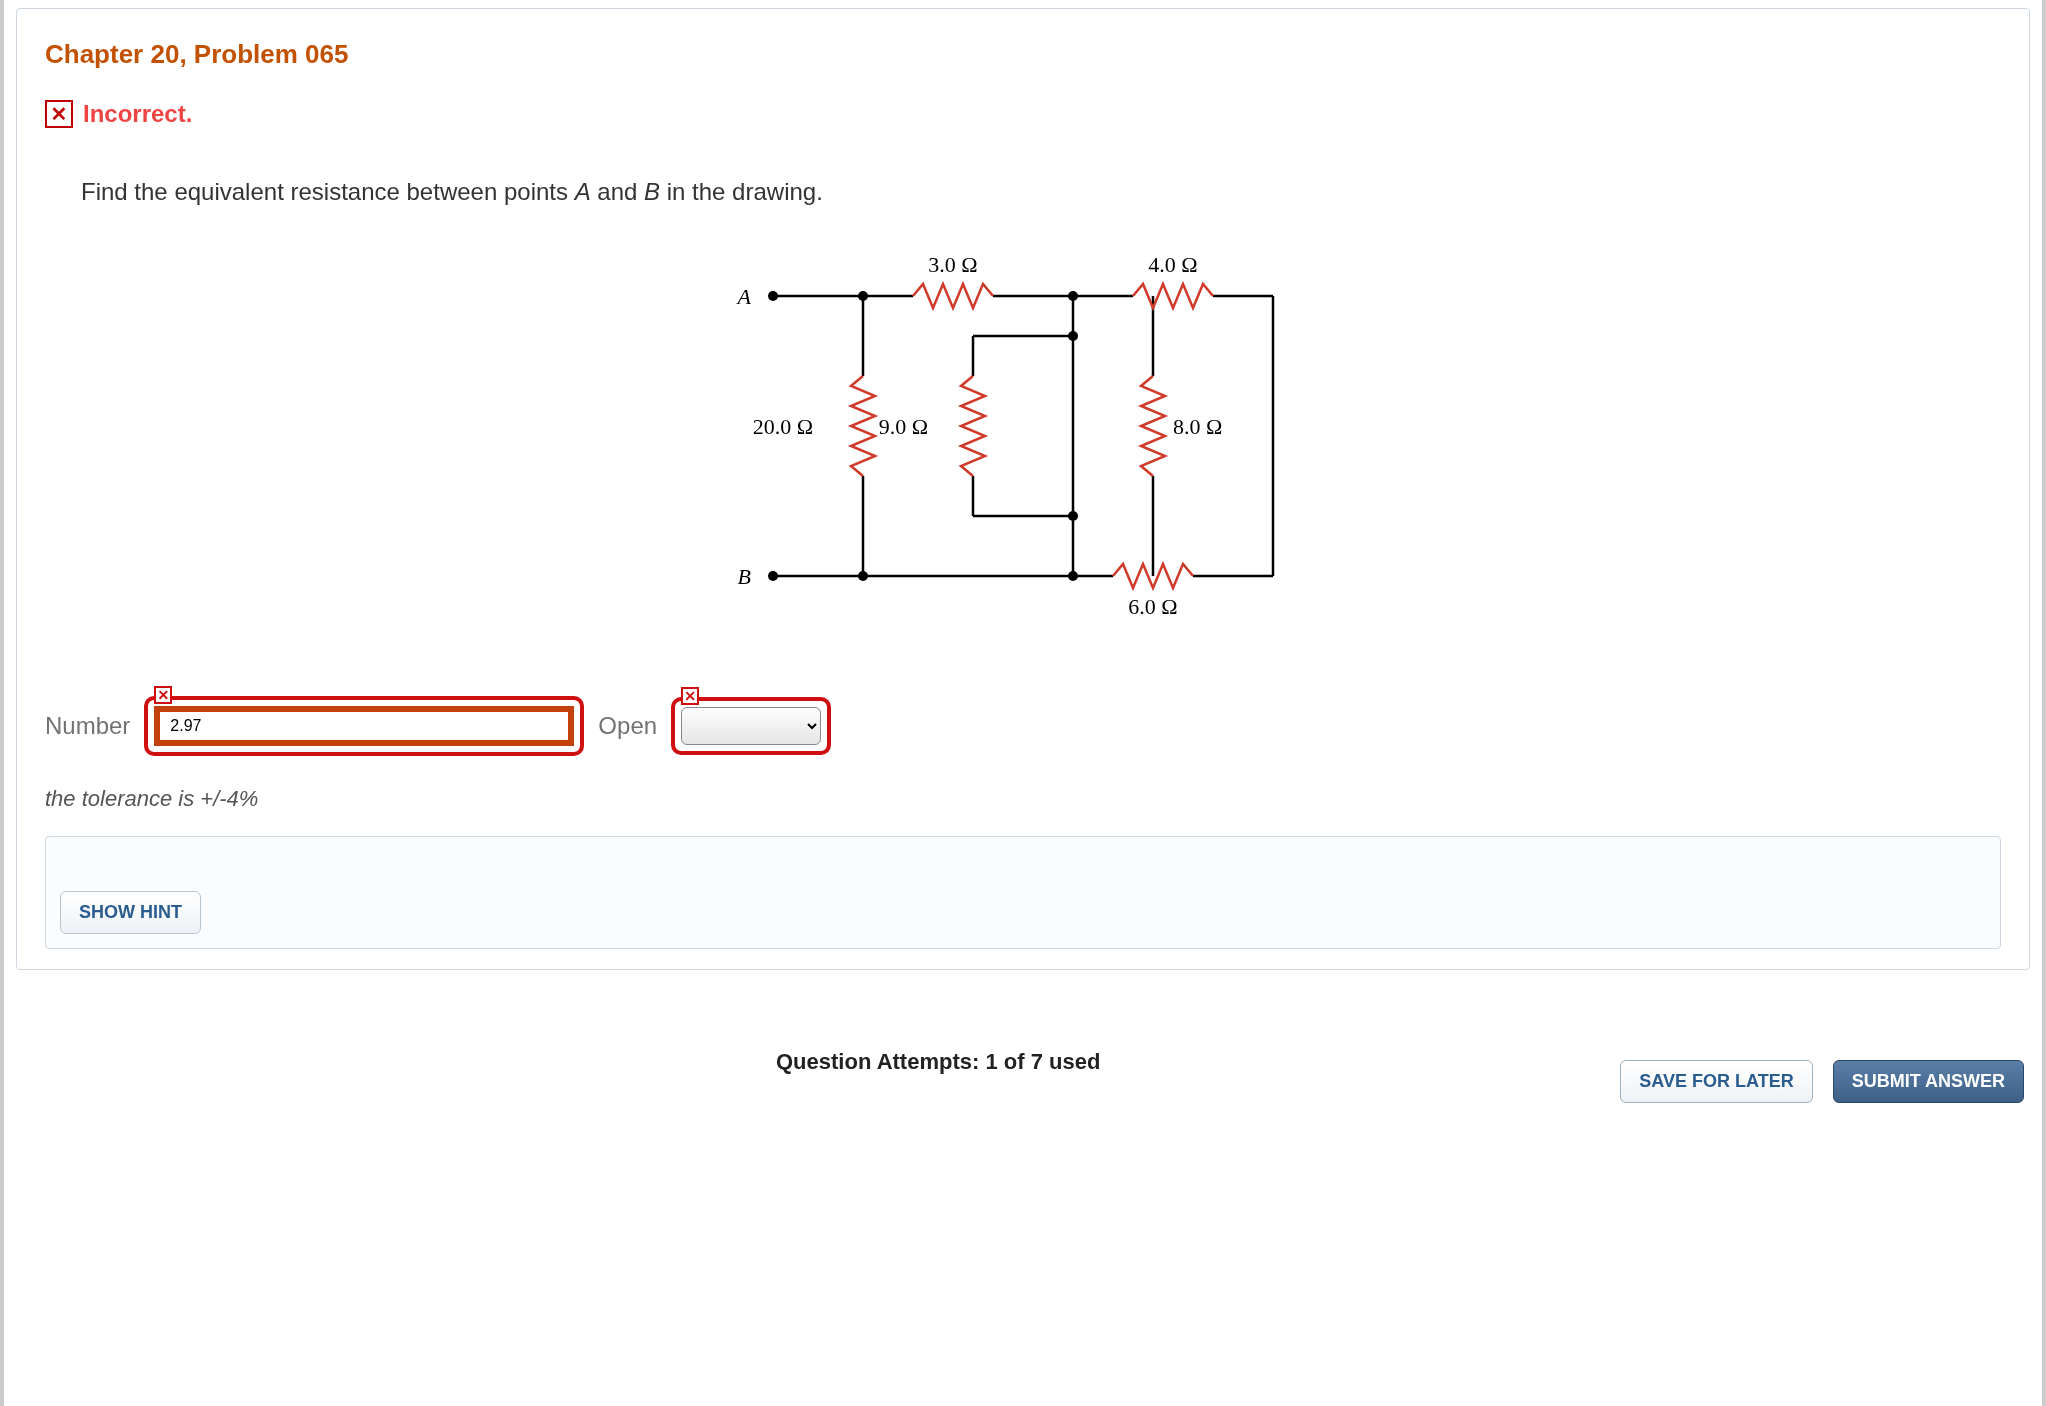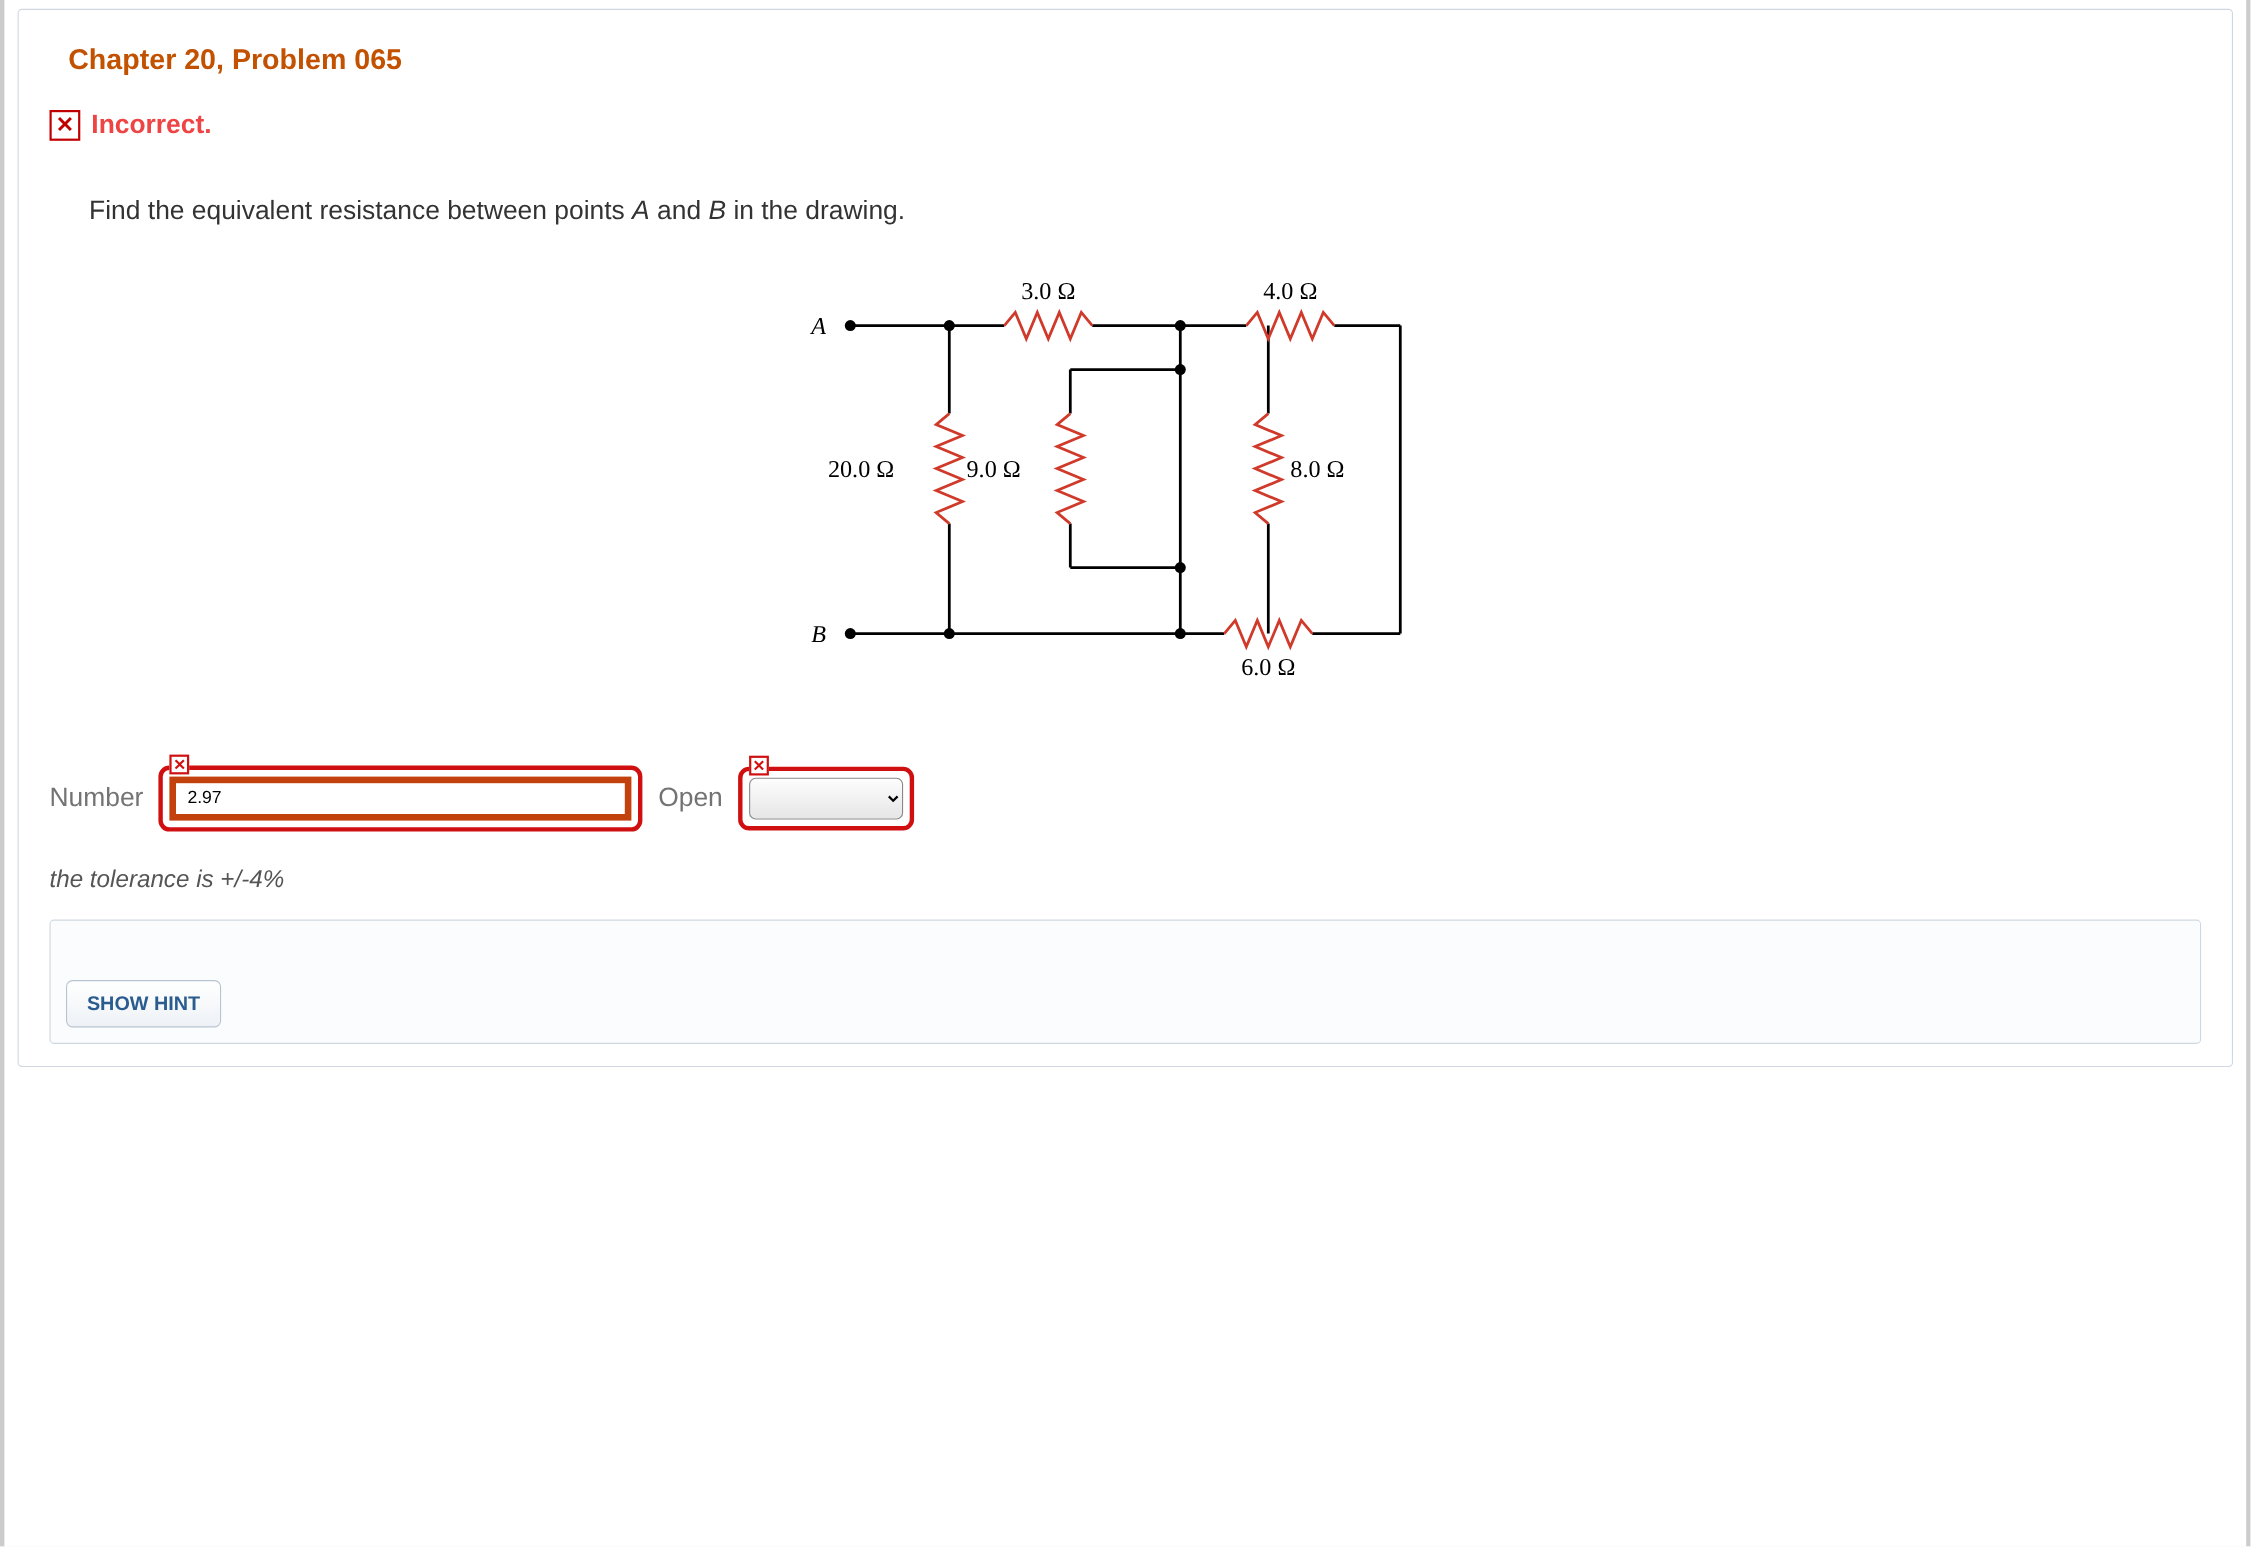--- a/index.html
+++ b/index.html
@@ -23,21 +23,20 @@
     border: 1px solid #cfd8e0;
     border-radius: 4px;
     padding: 30px 28px 20px 28px;
     background: #fff;
   }
   .title {
     color: #c25100;
     font-weight: bold;
     font-size: 26px;
     margin-bottom: 30px;
-    margin-left: 17px;
   }
   .feedback-row {
     display: flex;
     align-items: center;
     gap: 10px;
     margin-bottom: 50px;
   }
   .x-box {
     width: 28px;
     height: 28px;
@@ -317,13 +316,18 @@
 
     <div class="tolerance">the tolerance is +/-4%</div>
 
 
     <div class="hint-bar">
       <button class="btn btn-light">SHOW HINT</button>
     </div>
 
   </div>
 
+  <div class="footer-row">
+    <div class="attempts">Question Attempts: 1 of 7 used</div>
+    <button class="btn btn-save">SAVE FOR LATER</button>
+    <button class="btn btn-submit">SUBMIT ANSWER</button>
+  </div>
 </div>
 
 </body></html>

